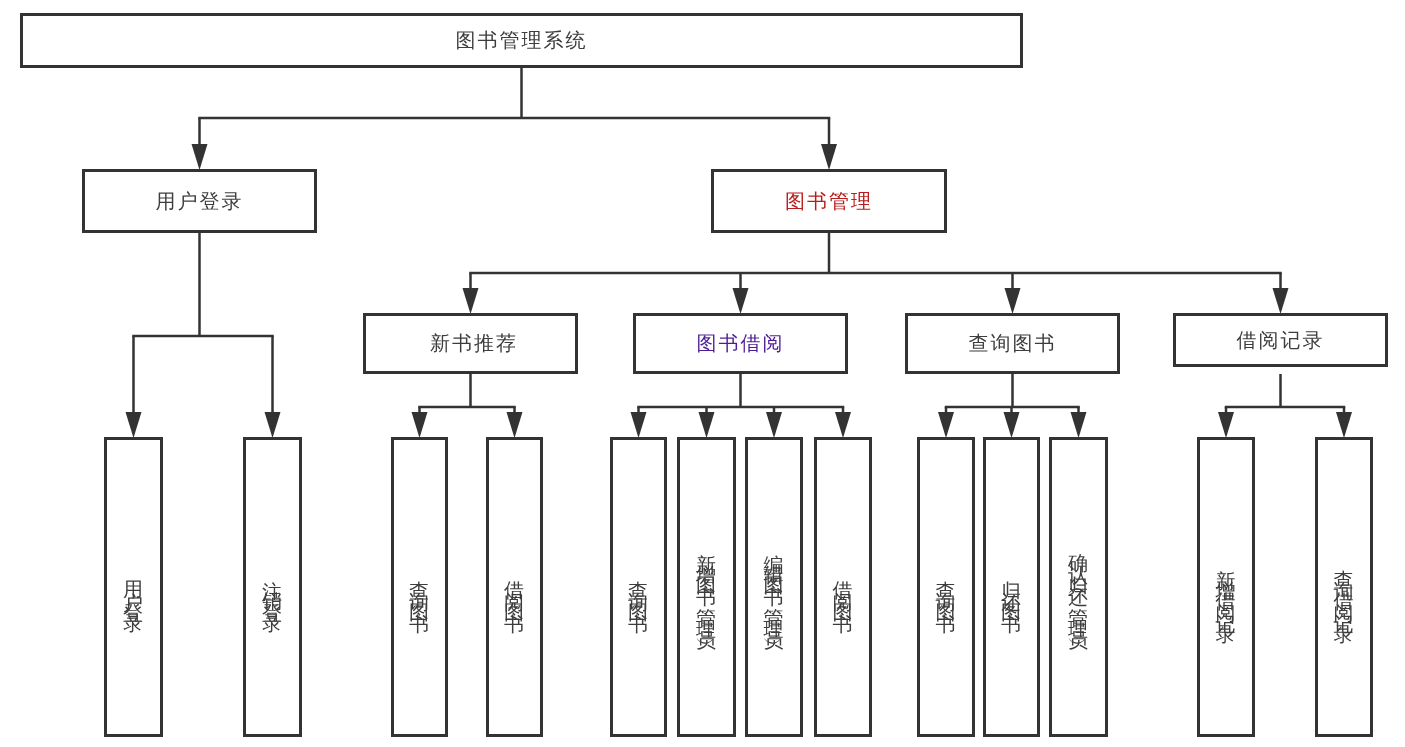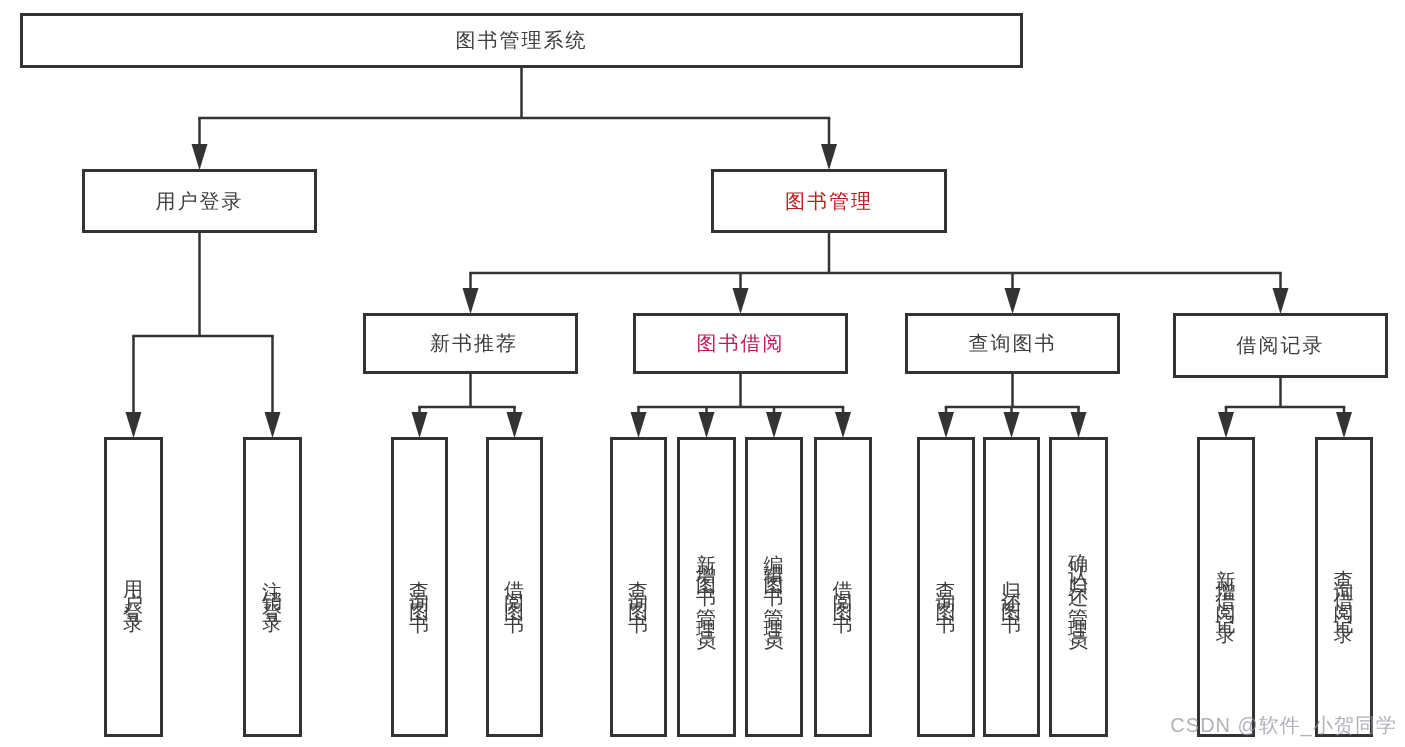--- a/index.html
+++ b/index.html
@@ -116,26 +116,26 @@
       <div class="node h" style="left: 82px; top: 169px; width: 235px; height: 64px; border-color: rgb(51, 51, 51); background: rgb(255, 255, 255);">
         <span class="label" style="color: rgb(61, 61, 61);">用户登录</span>
       </div>
       <div class="node h" style="left: 711px; top: 169px; width: 236px; height: 64px; border-color: rgb(51, 51, 51); background: rgb(255, 255, 255);">
         <span class="label" style="color: #b91c1c;">图书管理</span>
       </div>
       <div class="node h" style="left: 363px; top: 313px; width: 215px; height: 61px; border-color: rgb(51, 51, 51); background: rgb(255, 255, 255); padding-left: 7px;">
         <span class="label" style="color: rgb(61, 61, 61);">新书推荐</span>
       </div>
       <div class="node h" style="left: 633px; top: 313px; width: 215px; height: 61px; border-color: rgb(51, 51, 51); background: rgb(255, 255, 255);">
-        <span class="label" style="color: #be185d;">图书借阅</span>
+        <span class="label" style="color: #4c1d95;">图书借阅</span>
       </div>
       <div class="node h" style="left: 905px; top: 313px; width: 215px; height: 61px; border-color: rgb(51, 51, 51); background: rgb(255, 255, 255);">
         <span class="label" style="color: rgb(61, 61, 61);">查询图书</span>
       </div>
-      <div class="node h" style="left: 1173px; top: 313px; width: 215px; height: 65px; border-color: rgb(51, 51, 51); background: rgb(255, 255, 255);">
+      <div class="node h" style="left: 1173px; top: 313px; width: 215px; height: 54px; border-color: rgb(51, 51, 51); background: rgb(255, 255, 255);">
         <span class="label" style="color: rgb(61, 61, 61);">借阅记录</span>
       </div>
       <div class="node v" style="left: 104px; top: 437px; width: 59px; height: 300px; border-color: rgb(51, 51, 51); background: rgb(255, 255, 255);">
         <span class="label" style="color: rgb(61, 61, 61);">用户登录</span>
       </div>
       <div class="node v" style="left: 243px; top: 437px; width: 59px; height: 300px; border-color: rgb(51, 51, 51); background: rgb(255, 255, 255);">
         <span class="label" style="color: rgb(61, 61, 61);">注销登录</span>
       </div>
       <div class="node v" style="left: 391px; top: 437px; width: 57px; height: 300px; border-color: rgb(51, 51, 51); background: rgb(255, 255, 255);">
         <span class="label" style="color: rgb(61, 61, 61);">查询图书</span>
@@ -164,14 +164,13 @@
       <div class="node v" style="left: 1049px; top: 437px; width: 59px; height: 300px; border-color: rgb(51, 51, 51); background: rgb(255, 255, 255);">
         <span class="label" style="color: rgb(61, 61, 61);">确认归还（管理员）</span>
       </div>
       <div class="node v" style="left: 1197px; top: 437px; width: 58px; height: 300px; border-color: rgb(51, 51, 51); background: rgb(255, 255, 255);">
         <span class="label" style="color: rgb(61, 61, 61);">新增借阅记录</span>
       </div>
       <div class="node v" style="left: 1315px; top: 437px; width: 58px; height: 300px; border-color: rgb(51, 51, 51); background: rgb(255, 255, 255);">
         <span class="label" style="color: rgb(61, 61, 61);">查询借阅记录</span>
       </div>
     </div>
-  <div id="watermark">CSDN @软件_小贺同学</div>
 </div>
 
 </body></html>

